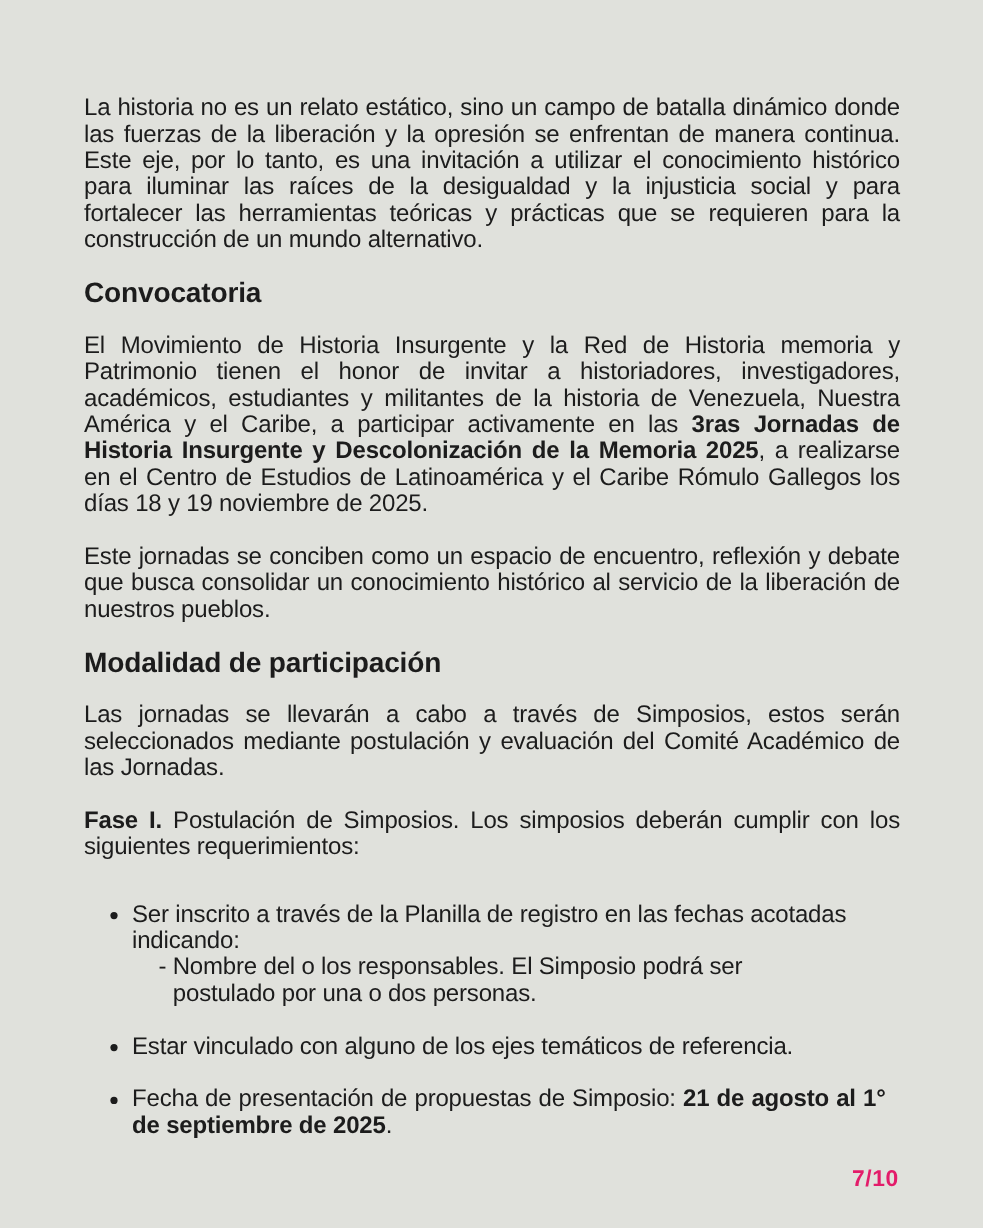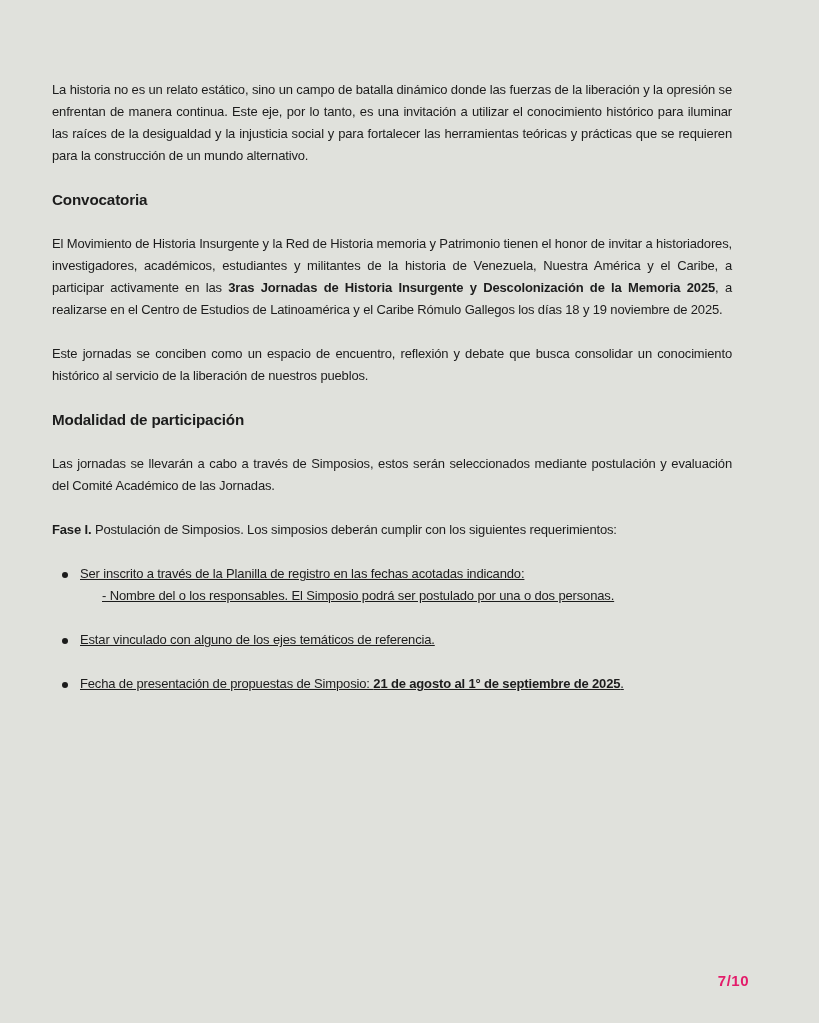--- a/index.html
+++ b/index.html
@@ -10,43 +10,42 @@
       width: 819px;
       height: 1023px;
       background: #e0e1dc;
       position: relative;
       overflow: hidden;
       font-family: "Liberation Sans", "DejaVu Sans", sans-serif;
       color: #1c1c1c;
     }
     .page {
       position: absolute;
-      left: 52px;
+      left: 70px;
       top: 79px;
       width: 680px;
-      font-size: 13px;
+      font-size: 20px;
       line-height: 22px;
       letter-spacing: -0.15px;
     }
     p {
       margin: 0;
       text-align: justify;
     }
     .gap { height: 22px; }
     .heading {
       font-weight: bold;
       margin: 0;
       line-height: 22px;
     }
     b { font-weight: bold; }
     ul.reqs {
       list-style: none;
-      margin: 0;
+      margin: 12px;
       padding: 0;
-      text-decoration: underline;
     }
     ul.reqs > li {
       position: relative;
       padding-left: 28px;
     }
     ul.reqs > li .bullet {
       position: absolute;
       left: 10px;
       top: 9px;
       width: 6px;
@@ -64,21 +63,21 @@
       padding-left: 12px;
       text-indent: -12px;
       width: 520px;
     }
     .page-number {
       position: absolute;
       right: 70px;
       top: 972px;
       color: #e31c6a;
       font-weight: bold;
-      font-size: 15px;
+      font-size: 19px;
       letter-spacing: 0.5px;
     }
   </style>
 </head>
 <body>
 
 <div class="page">
 
   <p>La historia no es un relato estático, sino un campo de batalla dinámico donde las fuerzas de la liberación y la opresión se enfrentan de manera continua. Este eje, por lo tanto, es una invitación a utilizar el conocimiento histórico para iluminar las raíces de la desigualdad y la injusticia social y para fortalecer las herramientas teóricas y prácticas que se requieren para la construcción de un mundo alternativo.</p>
 

